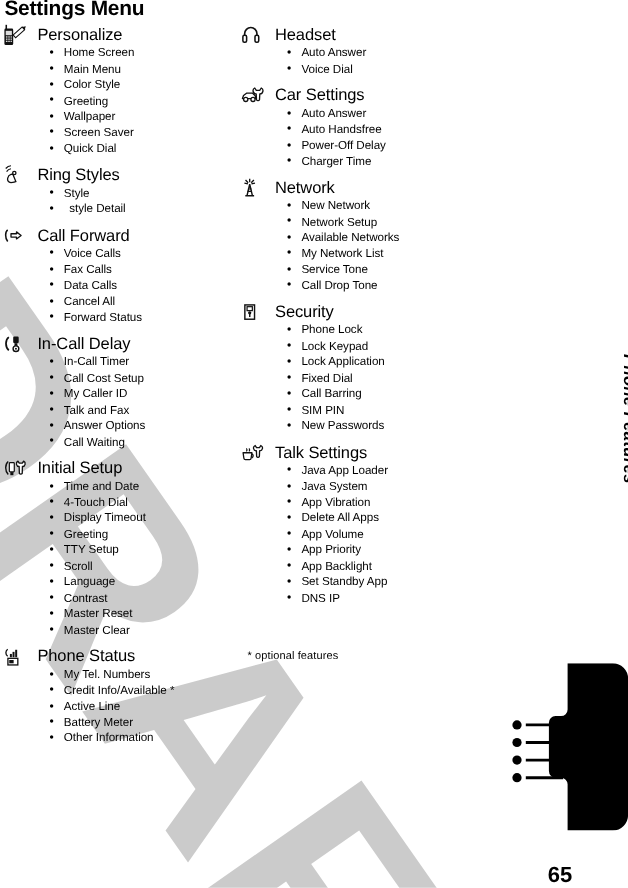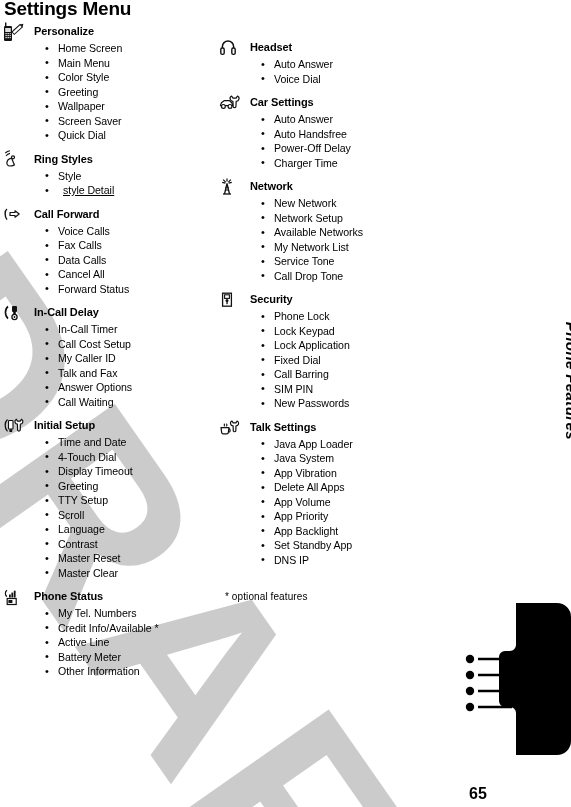--- a/index.html
+++ b/index.html
@@ -53,21 +53,21 @@
     z-index: 5;
   }
 
   
   .column {
     position: absolute;
     top: 24px;
     z-index: 4;
   }
   #col-left  { left: 2px;   width: 212px; }
-  #col-right { left: 218px; width: 225px; margin-top: 16px; }
+  #col-right { left: 218px; width: 225px; }
 
   .group {
     position: relative;
     margin-bottom: 9px;
   }
   .group-head {
     position: relative;
     min-height: 17px;
   }
   .group-icon {
@@ -75,22 +75,22 @@
     left: 0;
     top: -2px;
     width: 24px;
     height: 20px;
     display: block;
   }
   .group-icon svg { display: block; }
   .group-title {
     display: block;
     margin-left: 32px;
-    font-size: 11px;
-    font-weight: bold;
+    font-size: 15px;
+    font-weight: normal;
     line-height: 15px;
     letter-spacing: -0.1px;
   }
   ul.items {
     list-style: none;
     margin: 0;
     padding: 0 0 0 56px;
   }
   ul.items li {
     position: relative;
@@ -100,21 +100,21 @@
     white-space: nowrap;
   }
   ul.items li::before {
     content: "\2022";
     position: absolute;
     left: -13px;
     top: -0.5px;
     font-size: 11px;
     line-height: 14.5px;
   }
-  ul.items li.indented { padding-left: 5px; text-decoration: underline; }
+  ul.items li.indented { padding-left: 5px; }
 
   
   #footnote {
     position: absolute;
     left: 225px;
     top: 591px;
     font-size: 10px;
     letter-spacing: 0.1px;
     z-index: 6;
   }
@@ -138,23 +138,23 @@
     left: 465px;
     top: 603px;
     width: 106px;
     height: 152px;
     z-index: 6;
   }
 
   
   #page-number {
     position: absolute;
-    left: 469px;
+    left: 498px;
     top: 785px;
-    font-size: 16px;
+    font-size: 20px;
     font-weight: bold;
     z-index: 6;
   }
 </style>
 </head>
 <body>
 
 <div id="watermark">
   <div class="draft-text">DRAFT</div>
 </div>

